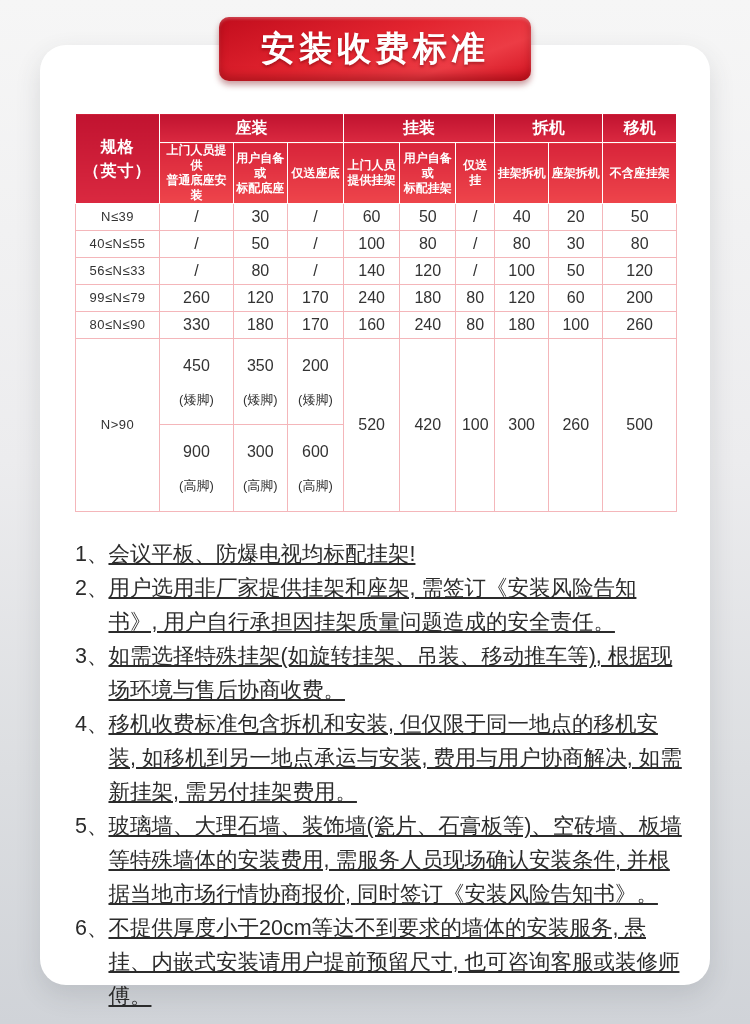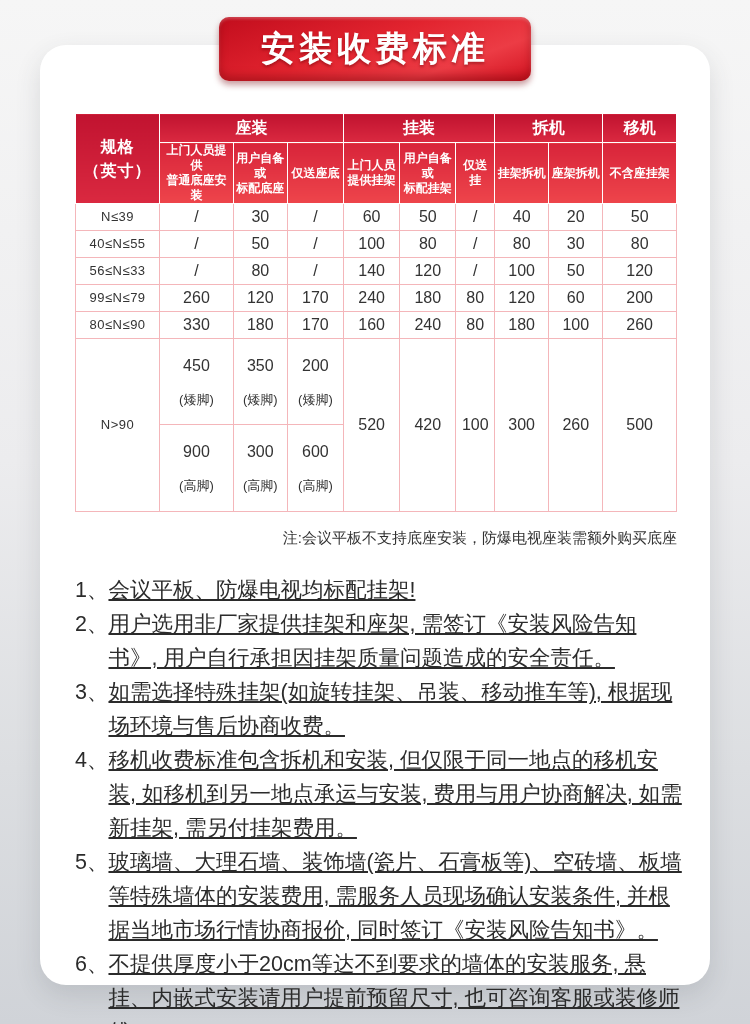--- a/index.html
+++ b/index.html
@@ -240,21 +240,20 @@
             <span class="l">(高脚)</span>
           </td>
           <td class="dual">
             <span class="v">600</span>
             <span class="l">(高脚)</span>
           </td>
         </tr>
       </tbody>
     </table>
 
-    <div class="table-note">注:会议平板不支持底座安装，防爆电视座装需额外购买底座</div>
 
     <div class="notes">
       <div class="note-item">
         <span class="num">1、</span>
         <span class="txt">会议平板、防爆电视均标配挂架!</span>
       </div>
       <div class="note-item">
         <span class="num">2、</span>
         <span class="txt">用户选用非厂家提供挂架和座架, 需签订《安装风险告知书》, 用户自行承担因挂架质量问题造成的安全责任。</span>
       </div>

